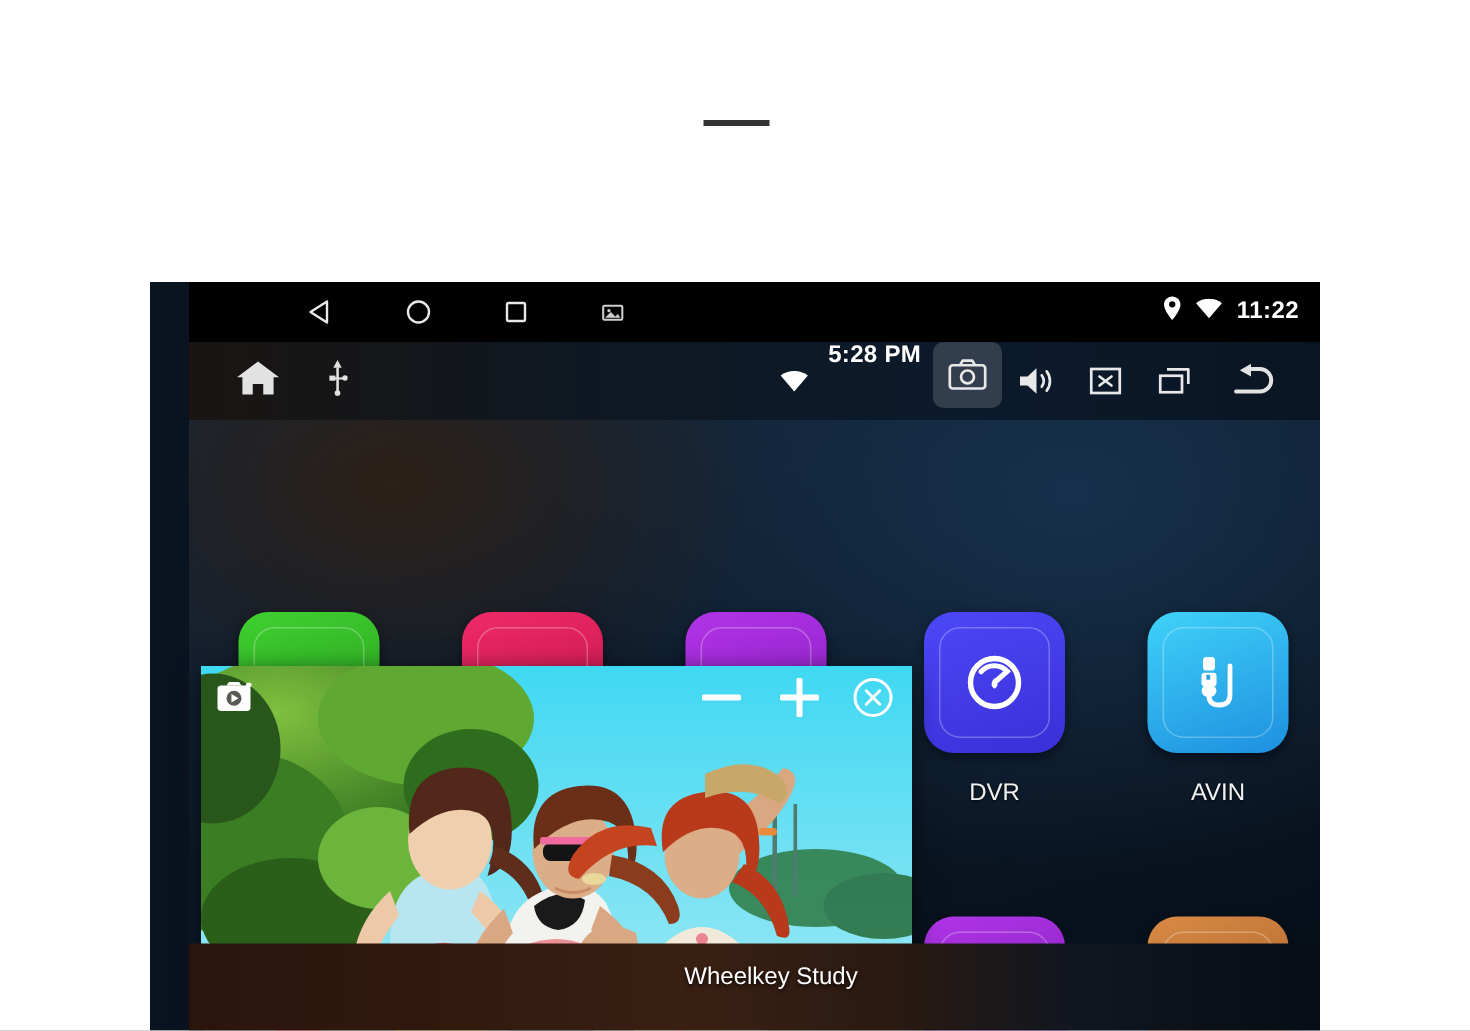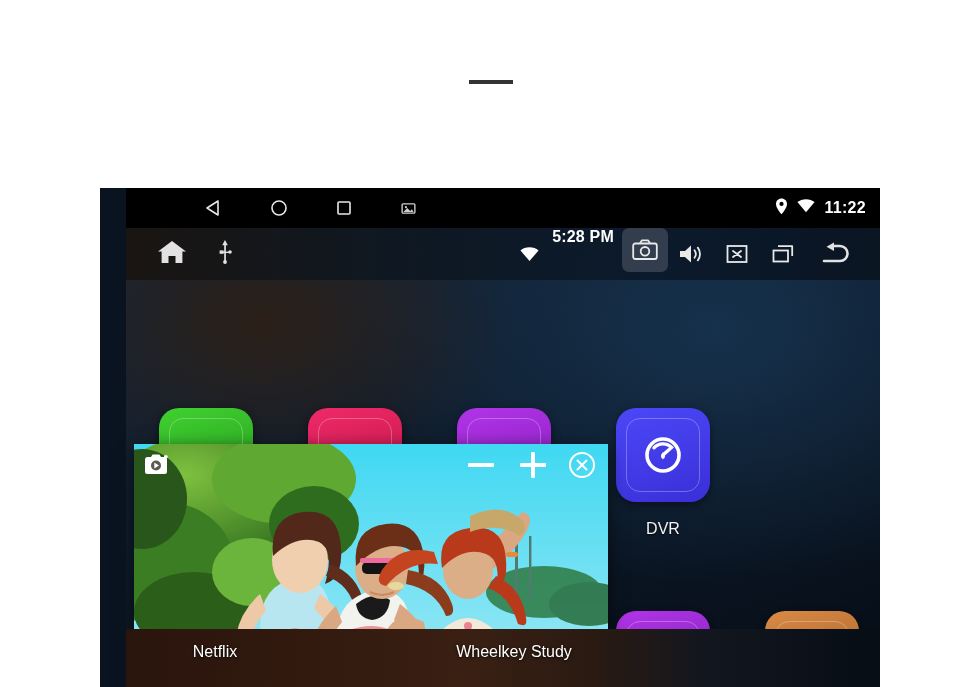--- a/index.html
+++ b/index.html
@@ -299,20 +299,34 @@
             <svg width="50" height="50" viewBox="0 0 50 50">
               <circle cx="25" cy="25" r="16" fill="none" stroke="#ffffff" stroke-width="3.6"></circle>
               <path d="M25 25 L33.5 17.5 A12 12 0 0 0 16 17.8" fill="none" stroke="#ffffff" stroke-width="3.4" stroke-linecap="round"></path>
               <path d="M25 22 c2.6 3.6 2.6 5.6 0 7.2 c-2.6-1.6-2.6-3.6 0-7.2z" fill="#ffffff"></path>
             </svg>
           </div>
         </div>
         <div class="app-label">DVR</div>
       </div>
 
+      <div class="app-cell" style="left:616px; top:128px;">
+        <div class="app-tile" style="background:linear-gradient(160deg,#3fd2f8,#1e8fe0);">
+          <div class="glyph">
+            <svg width="48" height="48" viewBox="0 0 48 48">
+              <rect x="14" y="7" width="8" height="9" rx="2.4" fill="#ffffff"></rect>
+              <rect x="13" y="17.5" width="10" height="9" rx="2" fill="#ffffff"></rect>
+              <ellipse cx="18" cy="29.5" rx="5" ry="4.2" fill="#ffffff"></ellipse>
+              <path d="M18 33 q0 6 7 6 q7 0 7-7 V13" fill="none" stroke="#ffffff" stroke-width="3.2" stroke-linecap="round"></path>
+              <rect x="16.2" y="18.8" width="2.6" height="3.4" rx="0.6" fill="#2f9fdc"></rect>
+            </svg>
+          </div>
+        </div>
+        <div class="app-label">AVIN</div>
+      </div>
 
       <div class="app-cell" style="left:467px; top:331px;">
         <div class="app-tile" style="background:linear-gradient(160deg,#b134e8,#7a1fb0);">
           <div class="glyph">
             <svg width="46" height="46" viewBox="0 0 46 46">
               <rect x="9.5" y="7" width="4" height="12" rx="2" fill="#fff"></rect>
               <circle cx="11.5" cy="23" r="3.6" fill="#fff"></circle>
               <rect x="9.5" y="27" width="4" height="12" rx="2" fill="#fff"></rect>
               <rect x="21" y="7" width="4" height="6" rx="2" fill="#fff"></rect>
               <circle cx="23" cy="17" r="4.2" fill="#fff"></circle>
@@ -515,19 +529,18 @@
             <svg width="26" height="20" viewBox="0 0 26 20">
               <polygon points="1,3 1,17 10.5,10" fill="#ffffff"></polygon>
               <polygon points="11,3 11,17 20.5,10" fill="#ffffff"></polygon>
               <rect x="22" y="3" width="3" height="14" fill="#ffffff"></rect>
             </svg>
           </span>
         </div>
       </div>
 
       <div class="dock-strip" style="background:linear-gradient(to right,#2a150d 0%,#31190e 22%,#3a2013 45%,#2a1a12 62%,#11161f 78%,#070d15 100%);">
-        <div class="dock-label" style="left:14px;">Netflix</div>
         <div class="dock-label" style="left:313px;">Wheelkey Study</div>
       </div>
 
     </div>
   </div>
 </div>
 
 </body></html>

